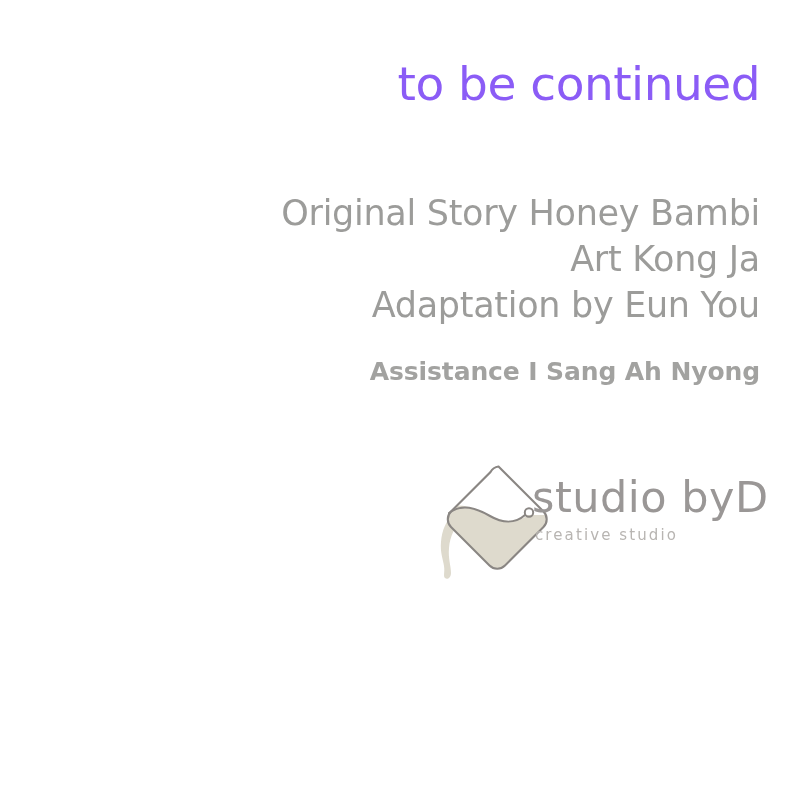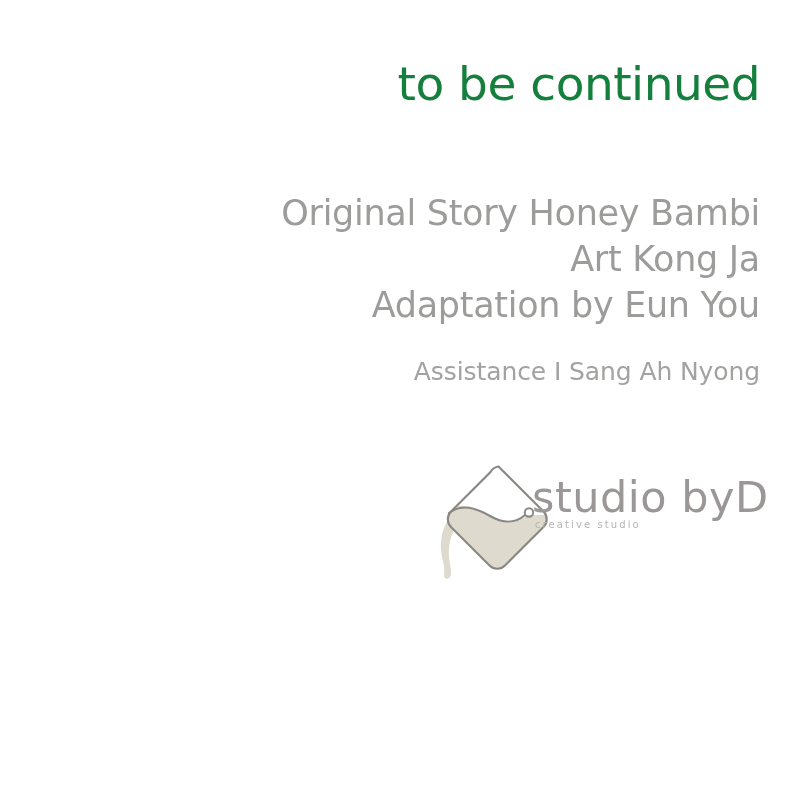--- a/index.html
+++ b/index.html
@@ -24,21 +24,21 @@
 
   
   .to-be-continued {
     position: absolute;
     right: 40px;
     top: 58px;
     font-family: "DejaVu Sans", "Liberation Sans", sans-serif;
     font-size: 47px;
     font-weight: 400;
     letter-spacing: -0.5px;
-    color: #15803d;
+    color: #8b5cf6;
     text-align: right;
     line-height: 1.1;
     white-space: nowrap;
   }
 
   
   .credits {
     position: absolute;
     right: 40px;
     top: 190px;
@@ -55,21 +55,21 @@
 
   
   .assistance {
     position: absolute;
     right: 40px;
     top: 357px;
     text-align: right;
     color: #a2a2a0;
     font-family: "DejaVu Sans", "Liberation Sans", sans-serif;
     font-size: 25px;
-    font-weight: 400;
+    font-weight: 700;
     letter-spacing: -0.1px;
     white-space: nowrap;
   }
 
   
   .logo-block {
     position: absolute;
     left: 432px;
     top: 458px;
     width: 330px;
@@ -98,23 +98,23 @@
     font-weight: 400;
     color: #9a9796;
     letter-spacing: 0.5px;
     line-height: 1;
     white-space: nowrap;
     text-align: center;
   }
   .logo-tagline {
     position: absolute;
     left: 3px;
-    top: 44px;
+    top: 52px;
     font-family: "DejaVu Sans", "Liberation Sans", sans-serif;
-    font-size: 10px;
+    font-size: 15px;
     font-weight: 400;
     color: #b8b5b2;
     letter-spacing: 2.1px;
     line-height: 1;
     white-space: nowrap;
   }
 </style>
 </head>
 <body>
 

